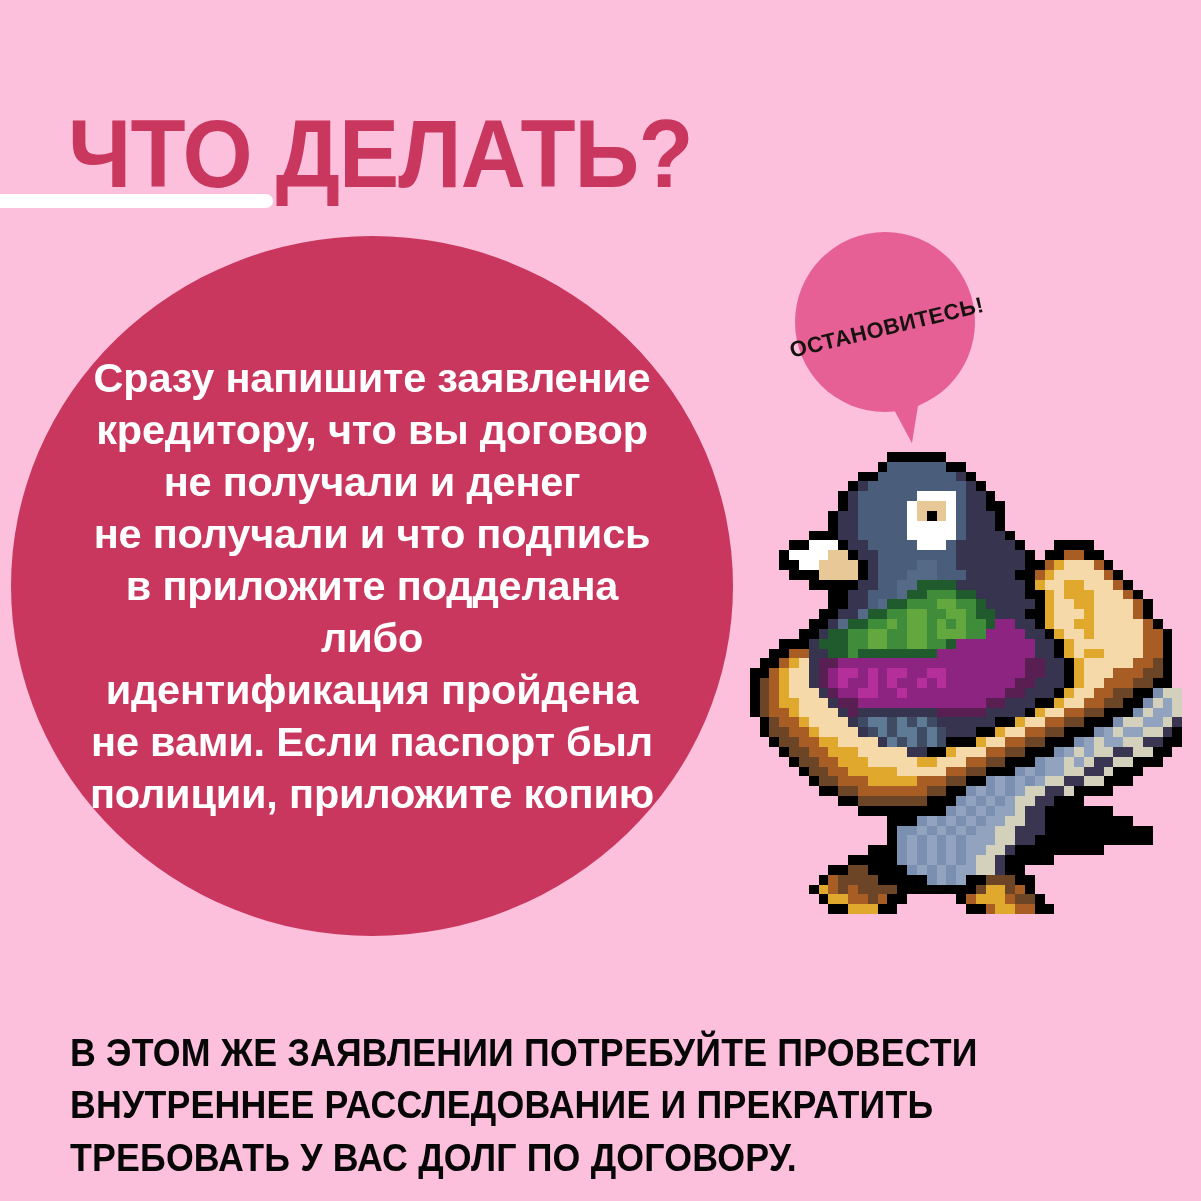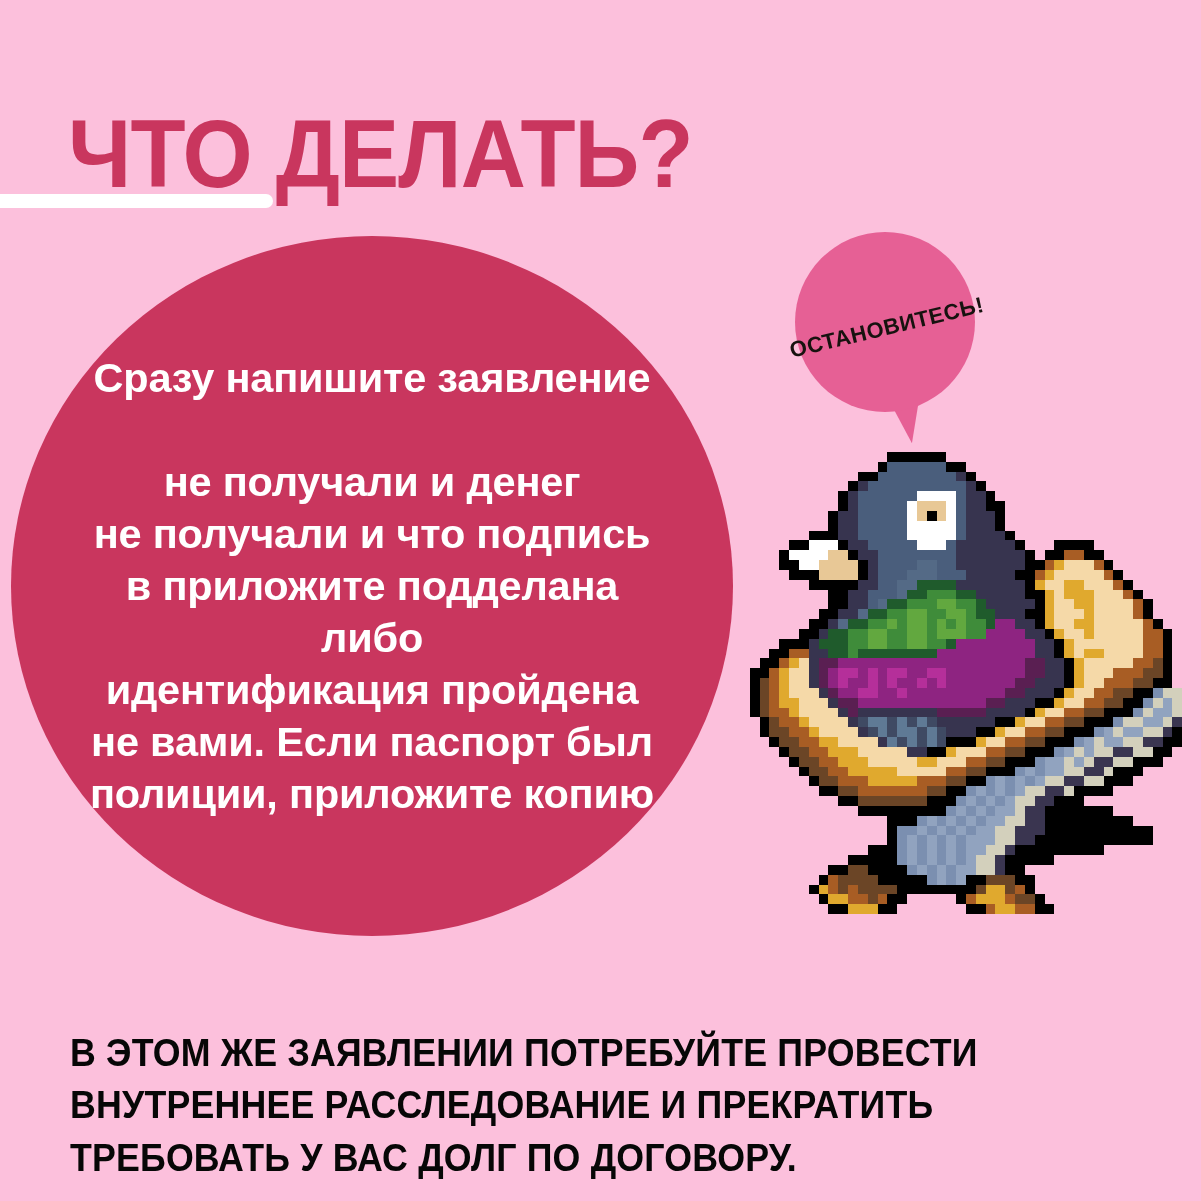--- a/index.html
+++ b/index.html
@@ -129,21 +129,21 @@
 
   <h1 id="title">ЧТО ДЕЛАТЬ?</h1>
 
   <div id="rule"></div>
 
   <div id="circle"></div>
 
   <div id="circle-text">
     <p>
       <span>Сразу напишите заявление</span><br>
-      <br>
+      <span>кредитору, что вы договор</span><br>
       <span>не получали и денег</span><br>
       <span>не получали и что подпись</span><br>
       <span>в приложите подделана либо</span><br>
       <span>идентификация пройдена</span><br>
       <span>не вами. Если паспорт был</span><br>
       <span>полиции, приложите копию</span><br>
     </p>
   </div>
 
   <div id="bubble">

